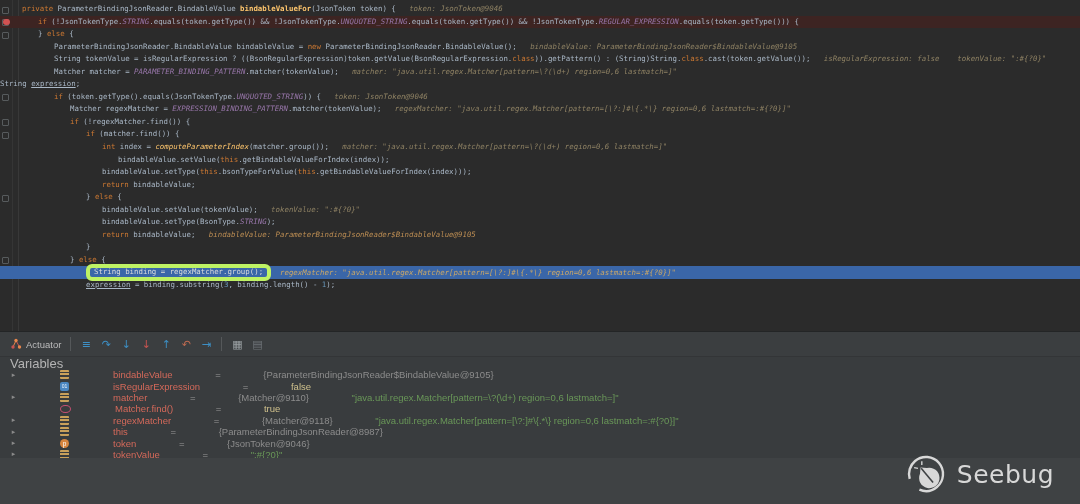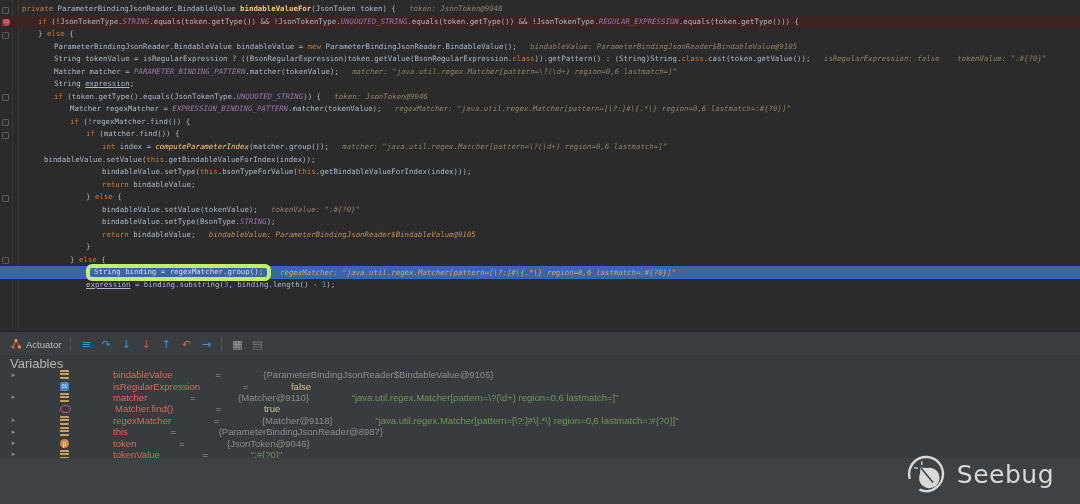--- a/index.html
+++ b/index.html
@@ -64,27 +64,27 @@
   <div class="editor">
     <div class="gutter-line1"></div>
     <div class="gutter-line2"></div>
     <div id="code-lines">
         <div class="code-line foldable" style="padding-left: 22px;"><span class="tok-k">private </span><span class="tok-d">ParameterBindingJsonReader.BindableValue </span><span class="tok-m">bindableValueFor</span><span class="tok-d">(JsonToken token) {</span><span class="tok-h">   token: JsonToken@9046</span></div>
         <div class="code-line breakpoint foldable" style="padding-left: 38px;"><span class="bp-dot"></span><span class="tok-k">if </span><span class="tok-d">(!JsonTokenType.</span><span class="tok-sf">STRING</span><span class="tok-d">.equals(token.getType()) &amp;&amp; !JsonTokenType.</span><span class="tok-sf">UNQUOTED_STRING</span><span class="tok-d">.equals(token.getType()) &amp;&amp; !JsonTokenType.</span><span class="tok-sf">REGULAR_EXPRESSION</span><span class="tok-d">.equals(token.getType())) {</span></div>
         <div class="code-line foldable" style="padding-left: 38px;"><span class="tok-d">} </span><span class="tok-k">else</span><span class="tok-d"> {</span></div>
         <div class="code-line" style="padding-left: 54px;"><span class="tok-d">ParameterBindingJsonReader.BindableValue bindableValue = </span><span class="tok-k">new </span><span class="tok-d">ParameterBindingJsonReader.BindableValue();</span><span class="tok-h">   bindableValue: ParameterBindingJsonReader$BindableValue@9105</span></div>
         <div class="code-line" style="padding-left: 54px;"><span class="tok-d">String tokenValue = isRegularExpression ? ((BsonRegularExpression)token.getValue(BsonRegularExpression.</span><span class="tok-k">class</span><span class="tok-d">)).getPattern() : (String)String.</span><span class="tok-k">class</span><span class="tok-d">.cast(token.getValue());</span><span class="tok-h">   isRegularExpression: false    tokenValue: ":#{?0}"</span></div>
         <div class="code-line" style="padding-left: 54px;"><span class="tok-d">Matcher matcher = </span><span class="tok-sf">PARAMETER_BINDING_PATTERN</span><span class="tok-d">.matcher(tokenValue);</span><span class="tok-h">   matcher: "java.util.regex.Matcher[pattern=\?(\d+) region=0,6 lastmatch=]"</span></div>
-        <div class="code-line" style="padding-left: 54px;"><span class="tok-d">String </span><span class="tok-u">expression</span><span class="tok-d">;</span></div>
+        <div class="code-line" style=""><span class="tok-d">String </span><span class="tok-u">expression</span><span class="tok-d">;</span></div>
         <div class="code-line foldable" style="padding-left: 54px;"><span class="tok-k">if </span><span class="tok-d">(token.getType().equals(JsonTokenType.</span><span class="tok-sf">UNQUOTED_STRING</span><span class="tok-d">)) {</span><span class="tok-h">   token: JsonToken@9046</span></div>
         <div class="code-line" style="padding-left: 70px;"><span class="tok-d">Matcher regexMatcher = </span><span class="tok-sf">EXPRESSION_BINDING_PATTERN</span><span class="tok-d">.matcher(tokenValue);</span><span class="tok-h">   regexMatcher: "java.util.regex.Matcher[pattern=[\?:]#\{.*\} region=0,6 lastmatch=:#{?0}]"</span></div>
         <div class="code-line foldable" style="padding-left: 70px;"><span class="tok-k">if </span><span class="tok-d">(!regexMatcher.find()) {</span></div>
         <div class="code-line foldable" style="padding-left: 86px;"><span class="tok-k">if </span><span class="tok-d">(matcher.find()) {</span></div>
         <div class="code-line" style="padding-left: 102px;"><span class="tok-k">int </span><span class="tok-d">index = </span><span class="tok-sm">computeParameterIndex</span><span class="tok-d">(matcher.group());</span><span class="tok-h">   matcher: "java.util.regex.Matcher[pattern=\?(\d+) region=0,6 lastmatch=]"</span></div>
-        <div class="code-line" style="padding-left: 44px;"><span class="tok-d">bindableValue.setValue(</span><span class="tok-k">this</span><span class="tok-d">.getBindableValueForIndex(index));</span></div>
+        <div class="code-line" style="padding-left: 118px;"><span class="tok-d">bindableValue.setValue(</span><span class="tok-k">this</span><span class="tok-d">.getBindableValueForIndex(index));</span></div>
         <div class="code-line" style="padding-left: 102px;"><span class="tok-d">bindableValue.setType(</span><span class="tok-k">this</span><span class="tok-d">.bsonTypeForValue(</span><span class="tok-k">this</span><span class="tok-d">.getBindableValueForIndex(index)));</span></div>
         <div class="code-line" style="padding-left: 102px;"><span class="tok-k">return </span><span class="tok-d">bindableValue;</span></div>
         <div class="code-line foldable" style="padding-left: 86px;"><span class="tok-d">} </span><span class="tok-k">else</span><span class="tok-d"> {</span></div>
         <div class="code-line" style="padding-left: 102px;"><span class="tok-d">bindableValue.setValue(tokenValue);</span><span class="tok-h">   tokenValue: ":#{?0}"</span></div>
         <div class="code-line" style="padding-left: 102px;"><span class="tok-d">bindableValue.setType(BsonType.</span><span class="tok-sf">STRING</span><span class="tok-d">);</span></div>
         <div class="code-line" style="padding-left: 102px;"><span class="tok-k">return </span><span class="tok-d">bindableValue;</span><span class="tok-ho">   bindableValue: ParameterBindingJsonReader$BindableValue@9105</span></div>
         <div class="code-line" style="padding-left: 86px;"><span class="tok-d">}</span></div>
         <div class="code-line foldable" style="padding-left: 70px;"><span class="tok-d">} </span><span class="tok-k">else</span><span class="tok-d"> {</span></div>
         <div class="code-line exec" style="padding-left: 86px;"><span class="exec-box"><span class="tok-d">String binding = regexMatcher.group();</span></span><span class="tok-hb">  regexMatcher: "java.util.regex.Matcher[pattern=[\?:]#\{.*\} region=0,6 lastmatch=:#{?0}]"</span></div>
         <div class="code-line" style="padding-left: 86px;"><span class="tok-u">expression</span><span class="tok-d"> = binding.substring(</span><span class="tok-n">3</span><span class="tok-d">, binding.length() - </span><span class="tok-n">1</span><span class="tok-d">);</span></div>

